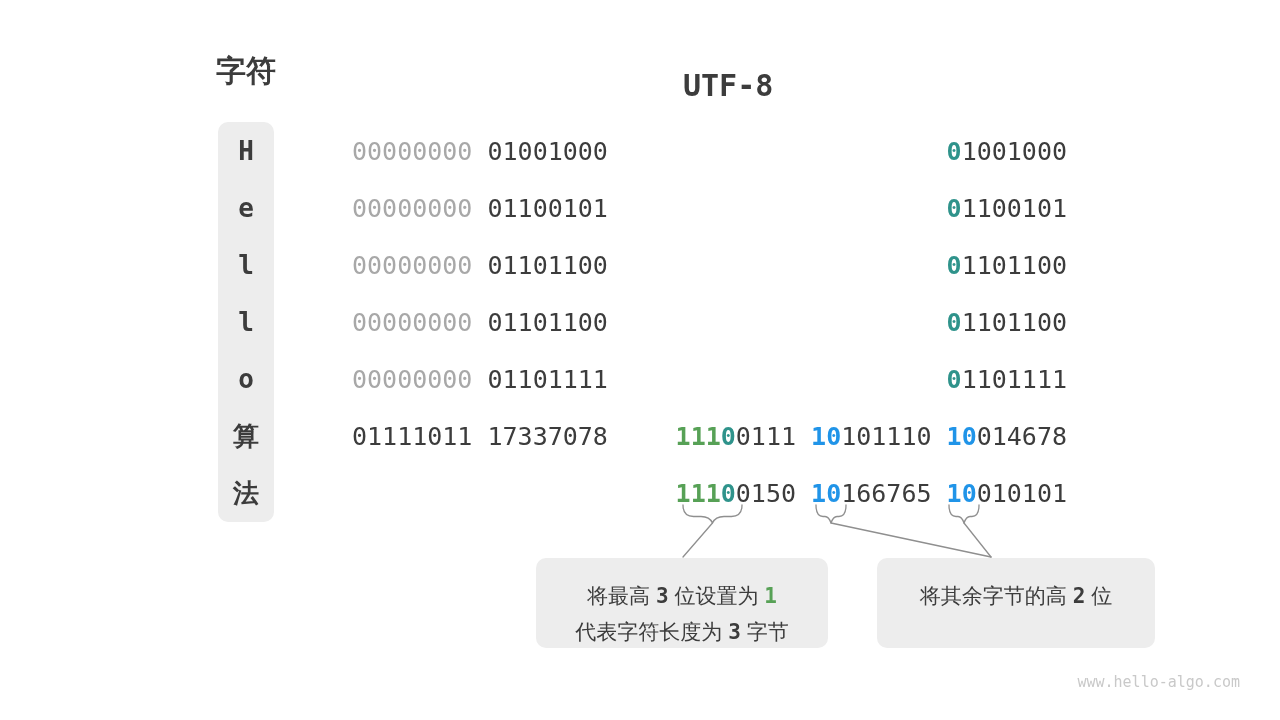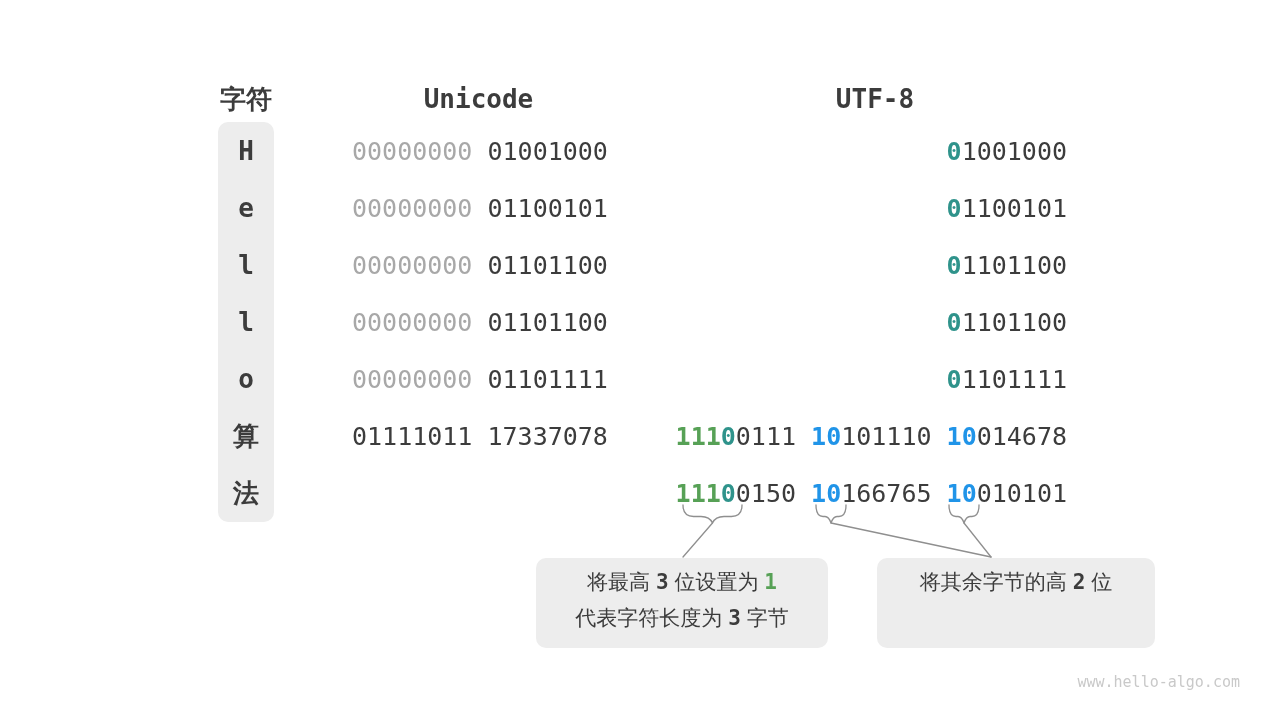--- a/index.html
+++ b/index.html
@@ -11,31 +11,30 @@
     background: #ffffff;
     overflow: hidden;
     font-family: "DejaVu Sans Mono", monospace;
   }
   .mono { font-family: "DejaVu Sans Mono", monospace; }
   .cjk  { font-family: "Liberation Sans", "DejaVu Sans", sans-serif; }
 
   
   .hdr {
     position: absolute;
-    top: 84px;
+    top: 56px;
     height: 30px;
     line-height: 30px;
-    text-align: center;
     font-weight: 700;
-    font-size: 26px;
+    font-size: 30px;
     color: var(--dark);
   }
   #hdr-char    { left: 216px; width: 60px;  }
   #hdr-unicode { left: 352px; width: 253px; }
-  #hdr-utf8    { left: 683px; width: 384px; }
+  #hdr-utf8    { left: 683px; width: 384px; margin-top: 15px; }
 
   
   .char-col-bg {
     position: absolute;
     left: 218px; top: 122px;
     width: 56px; height: 400px;
     background: var(--box_bg);
     border-radius: 10px;
   }
 
@@ -87,21 +86,21 @@
   }
 
   
   .callout {
     position: absolute;
     top: 558px;
     height: 90px;
     background: var(--box_bg);
     border-radius: 10px;
     text-align: center;
-    padding-top: 6px;
+    padding-top: 20px;
     font-size: 21px;
     line-height: 36px;
     color: var(--dark);
     white-space: pre;
   }
   #callout-left  { left: 536px; width: 292px; }
   #callout-right { left: 857px; width: 278px; margin-left: 20px; }
   .t-cjk { font-family: "Liberation Sans", "DejaVu Sans", sans-serif; color: var(--dark); }
   .t-num       { font-family: "DejaVu Sans Mono", monospace; font-weight: 700; color: var(--dark); }
   .t-num-green { font-family: "DejaVu Sans Mono", monospace; font-weight: 700; color: var(--green); }
@@ -116,21 +115,20 @@
     color: var(--watermark);
     font-family: "DejaVu Sans Mono", monospace;
   }
 </style>
 </head>
 <body>
 
 <div id="stage">
 
   <div id="hdr-char" class="hdr cjk">字符</div>
-  <div id="hdr-unicode" class="hdr mono">Unicode</div>
   <div id="hdr-utf8" class="hdr mono">UTF-8</div>
 
   <div class="char-col-bg"></div>
 
   <div id="rows">
       <div class="row">
         <div class="cell cell-char">H</div>
         <div class="cell cell-unicode mono"><span class="seg-gray">00000000</span> <span class="seg-dark">01001000</span></div>
         <div class="cell cell-utf8 mono"><span><span class="seg-teal">0</span><span class="seg-dark">1001000</span></span></div>
       </div>

